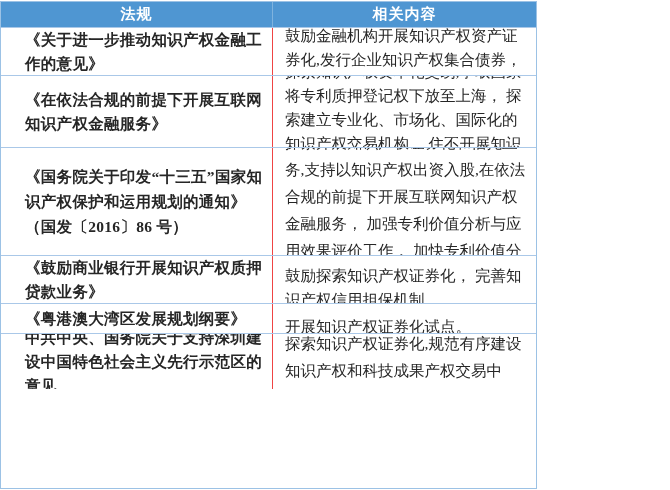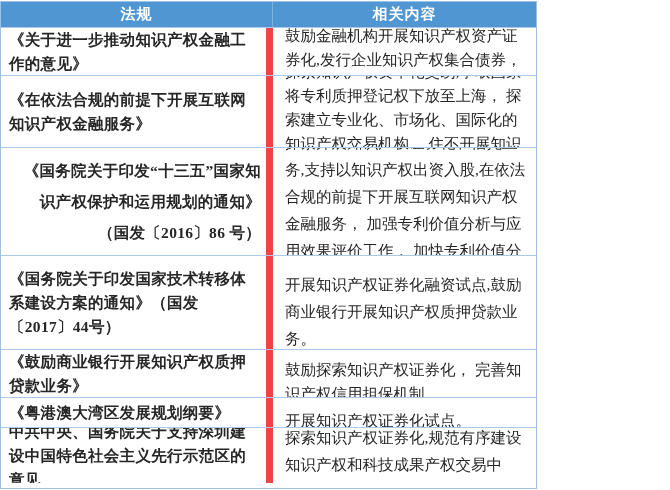--- a/index.html
+++ b/index.html
@@ -41,22 +41,22 @@
     flex-direction: column;
     justify-content: center;
     overflow: hidden;
     color: #262626;
     font-size: 15.5px;
     line-height: 24px;
   }
   .cell.left {
     width: 272px;
     flex: 0 0 272px;
-    border-right: 7px solid #ef4444;
-    padding: 1px 5px 1px 8px;
+    border-right: 1px solid #ef4444;
+    padding: 1px 5px 1px 24px;
     font-weight: bold;
     letter-spacing: 0.3px;
   }
   .cell.right {
     flex: 1 1 auto;
     padding: 18px 6px 1px 12px;
   }
   .trow.header {
     height: 25px;
   }
@@ -77,21 +77,21 @@
   .trow.r1 { height: 48px; }
   .trow.r2 { height: 72px; }
   .trow.r3 { height: 108px; }
   .trow.r4 { height: 94px; }
   .trow.r5 { height: 48px; }
   .trow.r6 { height: 30px; }
   .trow.r7 { height: 56px; }
   .trow.r3 .cell.right,
   .trow.r4 .cell.right,
   .trow.r7 .cell.right { line-height: 27px; }
-  .trow.r3 .cell.left { line-height: 31px; text-align: right; }
+  .trow.r3 .cell.left { line-height: 25px; }
 </style>
 </head>
 <body>
 
 <div class="page">
   <div class="policy-table">
 
     <div class="trow header">
       <div class="cell left">法规</div>
       <div class="cell right">相关内容</div>
@@ -105,24 +105,20 @@
     <div class="trow r2">
       <div class="cell left">《在依法合规的前提下开展互联网知识产权金融服务》</div>
       <div class="cell right">探索知识产权资本化交易,争取国家将专利质押登记权下放至上海， 探索建立专业化、市场化、国际化的知识产权交易机构， 住不开展知识产权证券化交易试点</div>
     </div>
 
     <div class="trow r3">
       <div class="cell left">《国务院关于印发“十三五”国家知识产权保护和运用规划的通知》（国发〔2016〕86 号）</div>
       <div class="cell right">探索开展知识产权证券化和信托业务,支持以知识产权出资入股,在依法合规的前提下开展互联网知识产权金融服务， 加强专利价值分析与应用效果评价工作， 加快专利价值分析标准化建设。</div>
     </div>
 
-    <div class="trow r4">
-      <div class="cell left">《国务院关于印发国家技术转移体系建设方案的通知》（国发〔2017〕44号）</div>
-      <div class="cell right">开展知识产权证券化融资试点,鼓励商业银行开展知识产权质押贷款业务。</div>
-    </div>
 
     <div class="trow r5">
       <div class="cell left">《鼓励商业银行开展知识产权质押贷款业务》</div>
       <div class="cell right">鼓励探索知识产权证券化， 完善知识产权信用担保机制。</div>
     </div>
 
     <div class="trow r6">
       <div class="cell left">《粤港澳大湾区发展规划纲要》</div>
       <div class="cell right">开展知识产权证券化试点。</div>
     </div>

